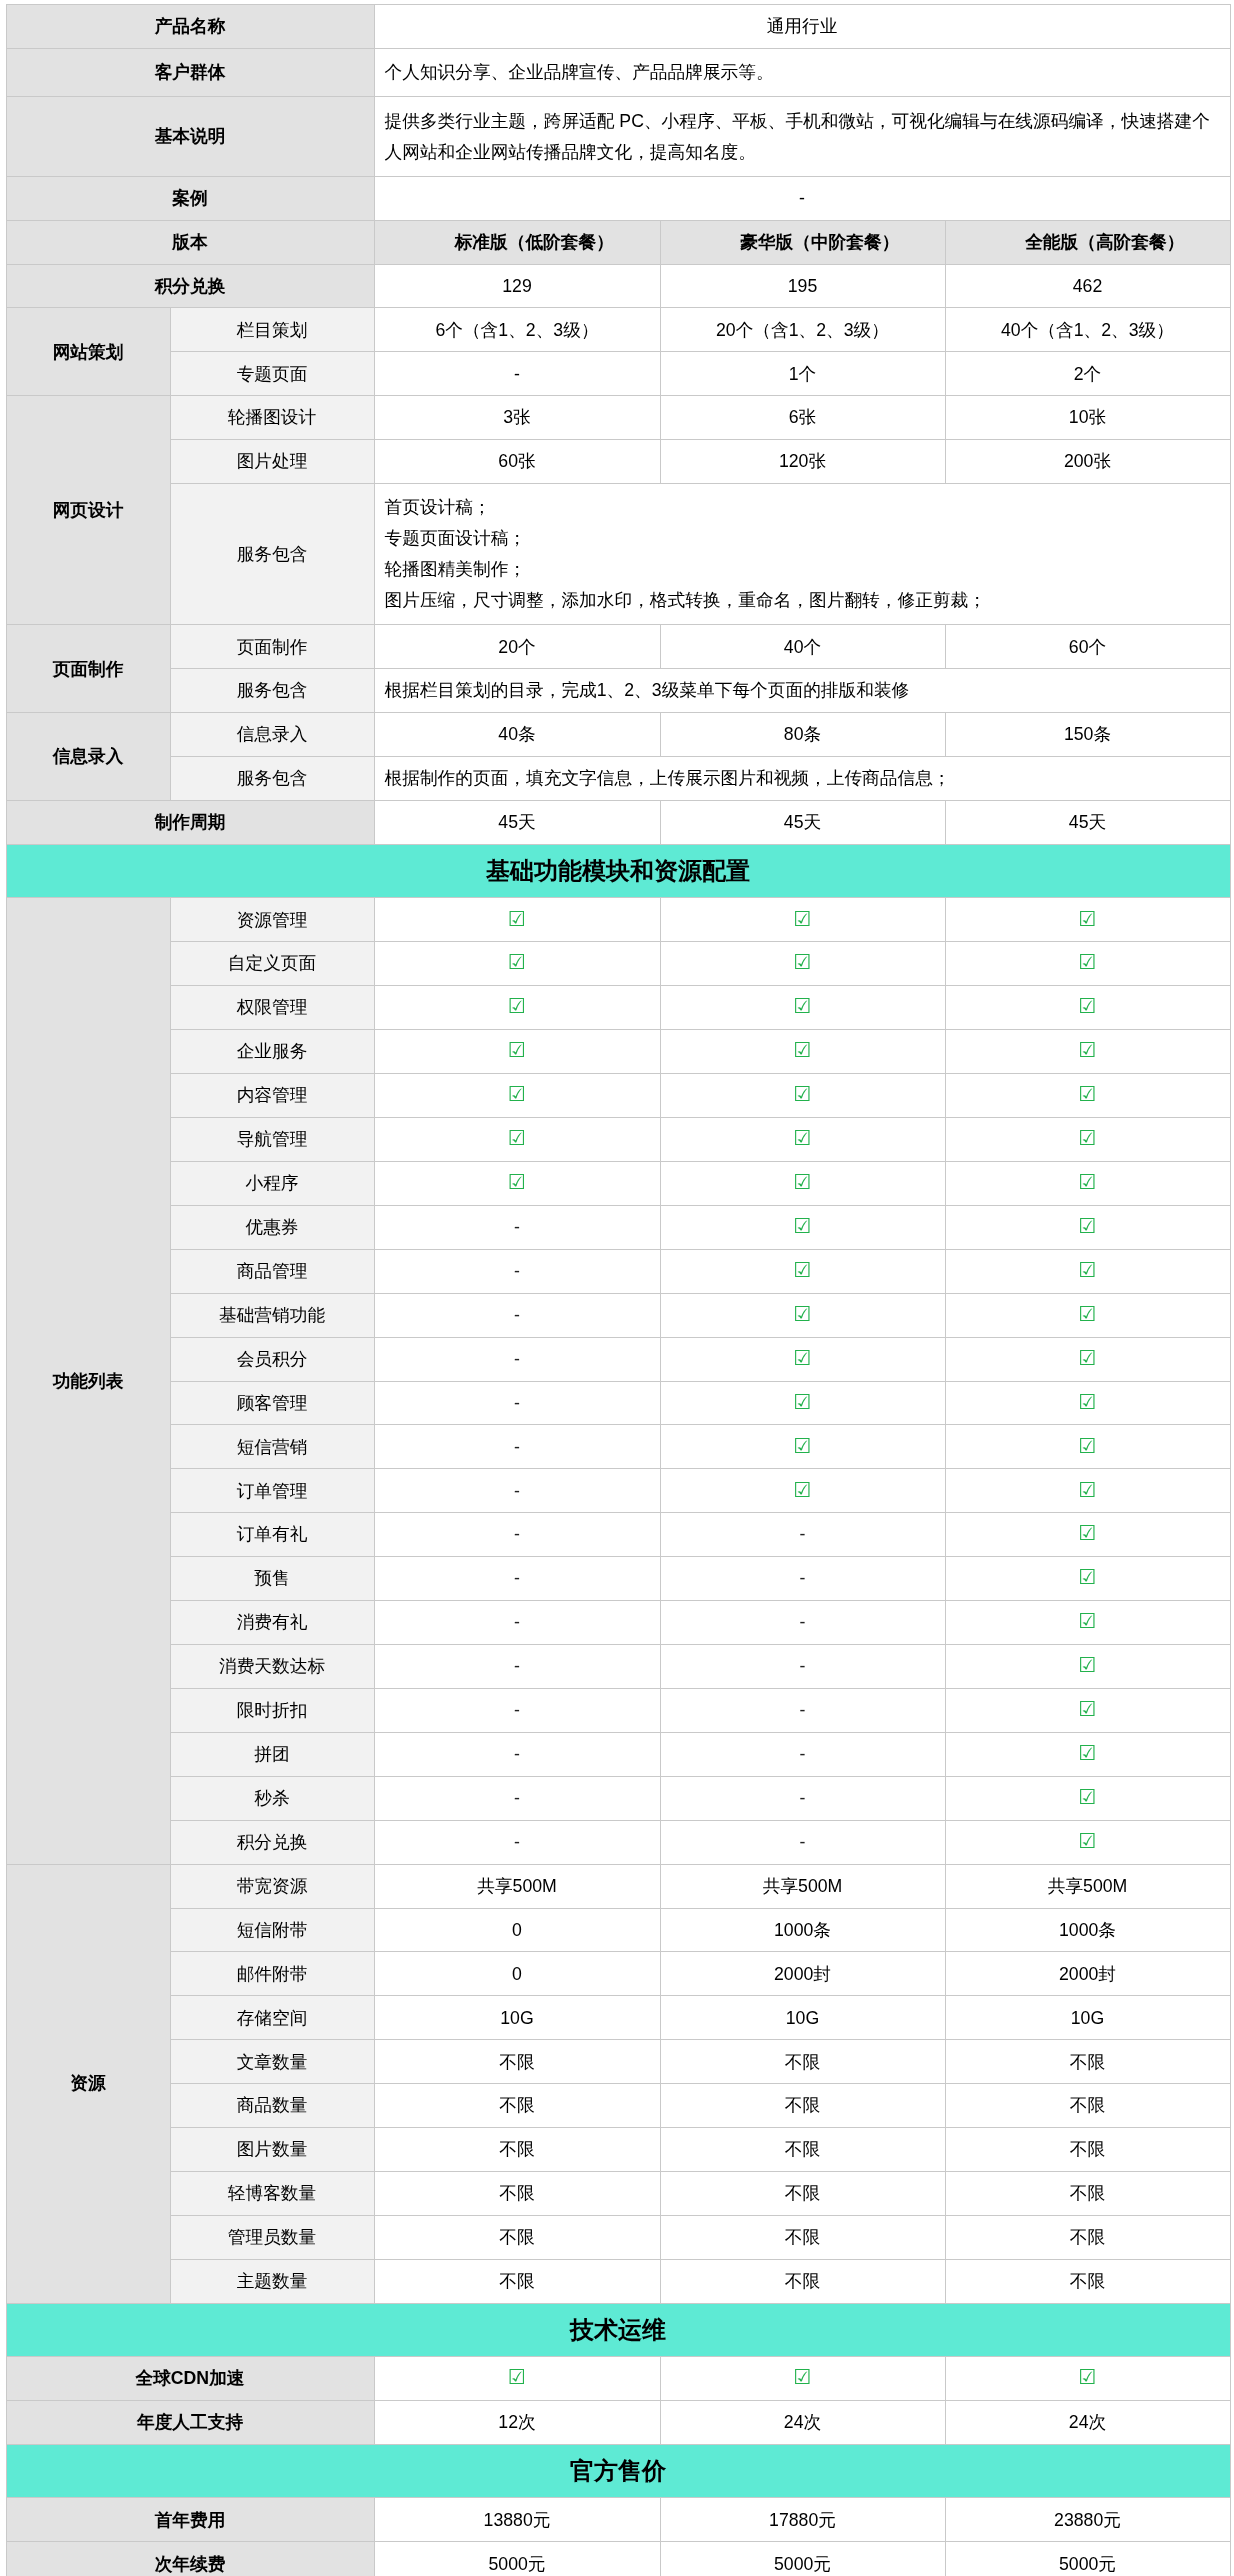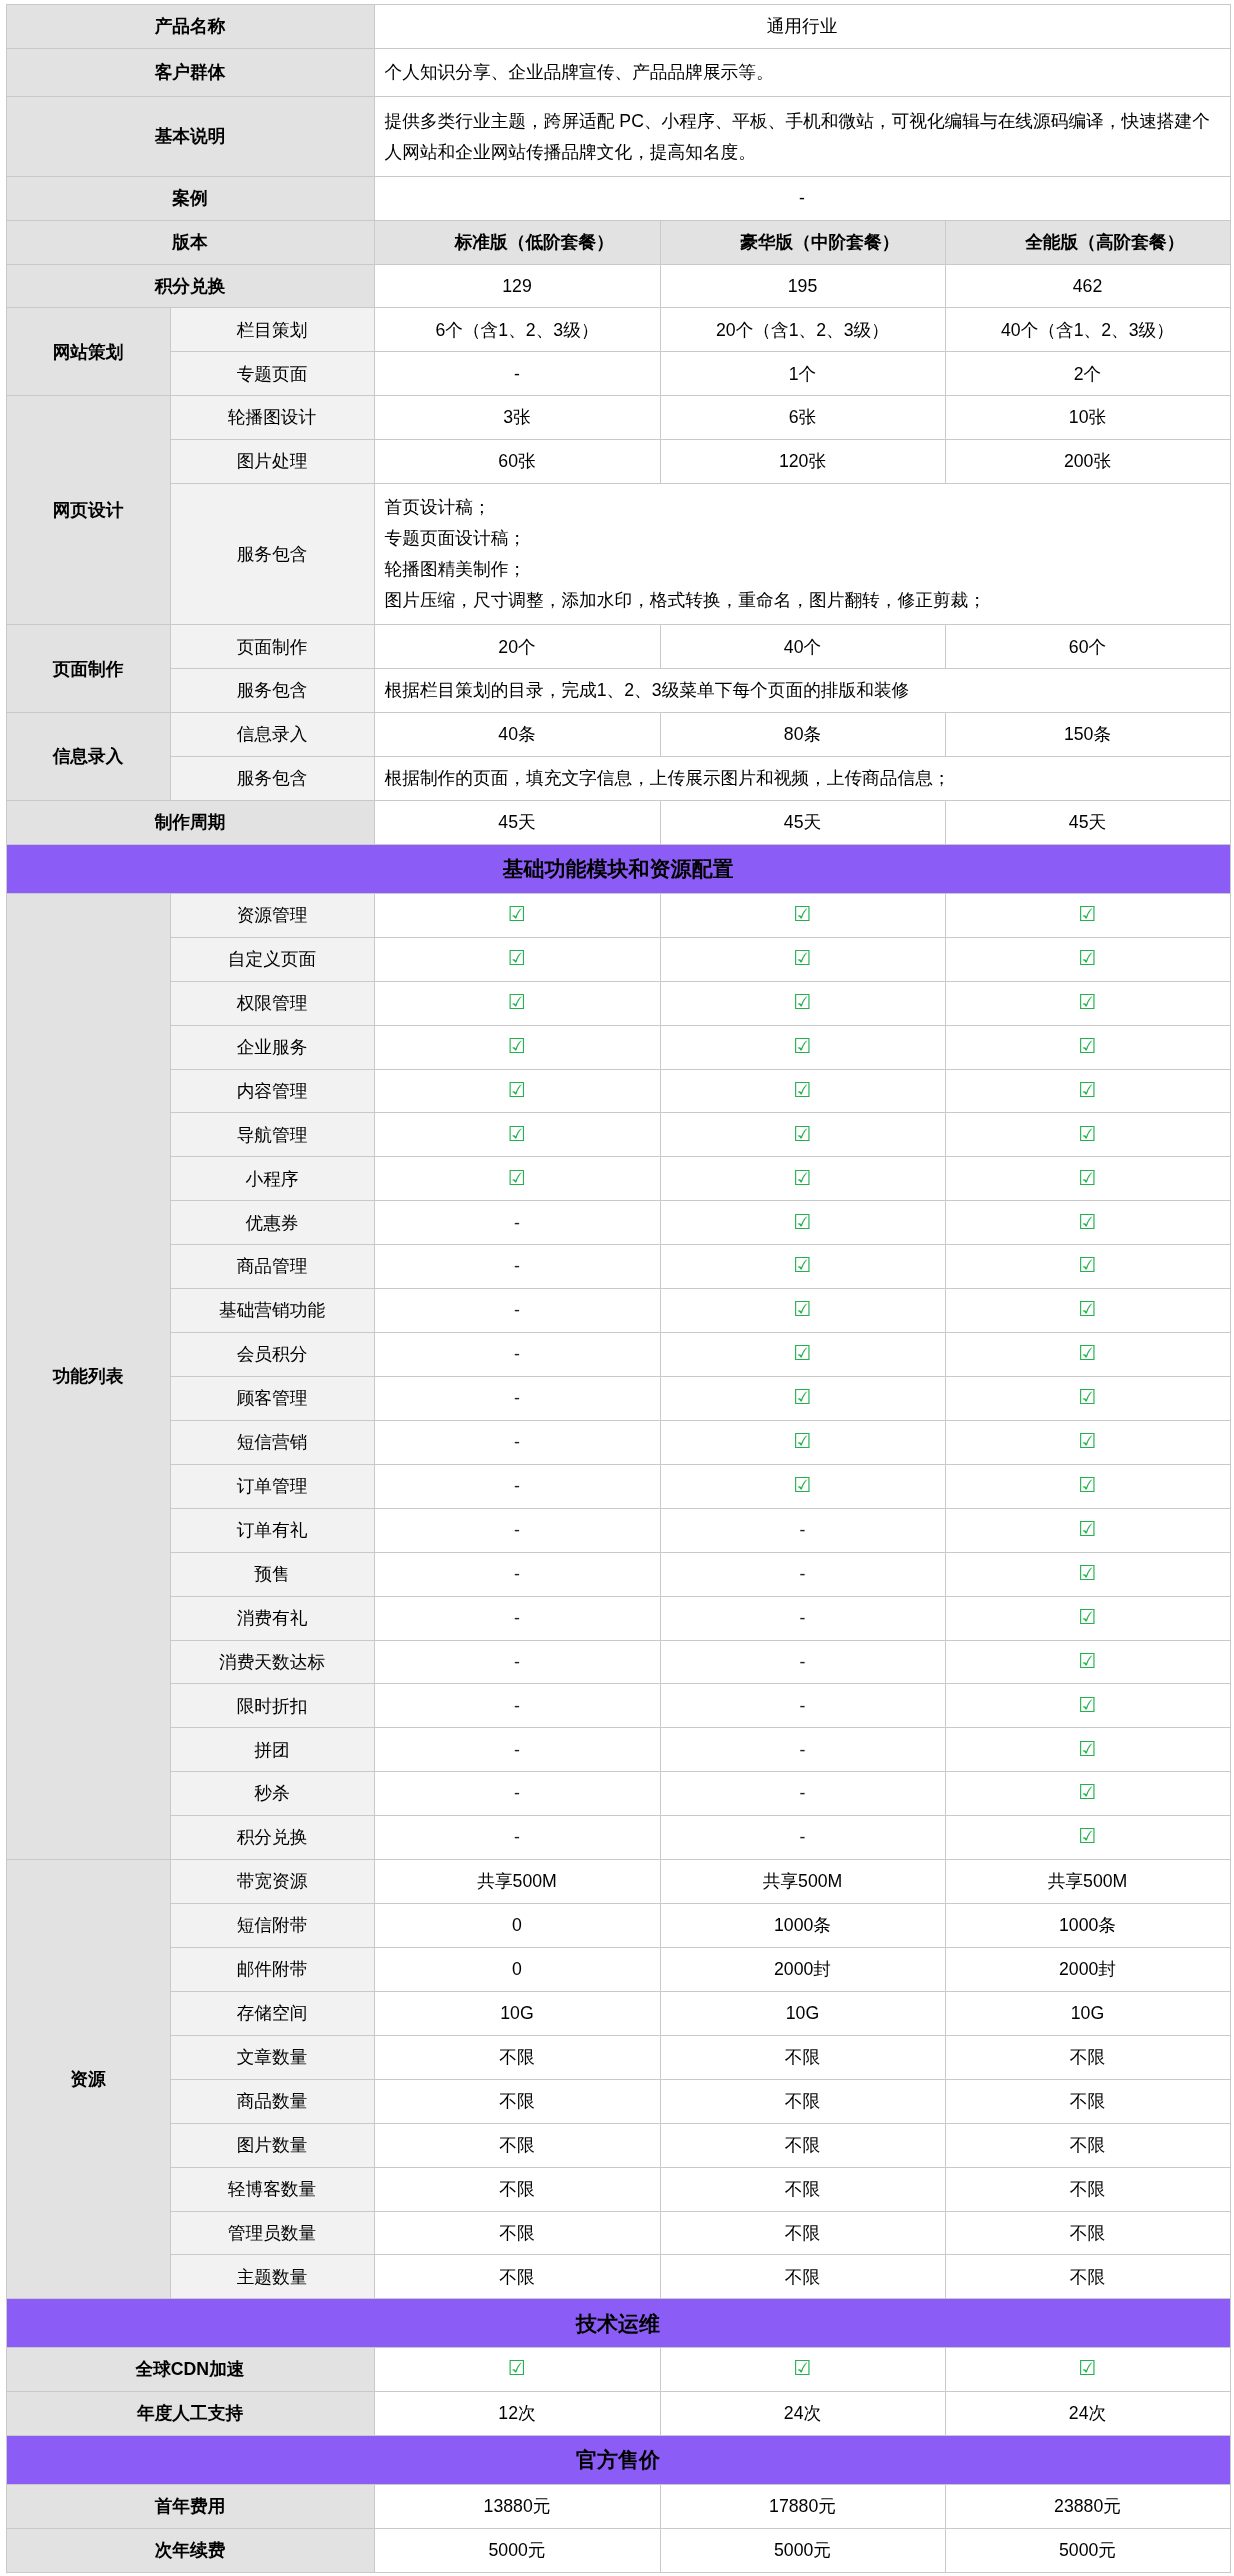--- a/index.html
+++ b/index.html
@@ -5,21 +5,21 @@
   html,body{margin:0;padding:0;background:#ffffff;}
   body{font-family:"Liberation Sans","DejaVu Sans",sans-serif;color:#000;}
   #sheet{width:1176px;box-sizing:border-box;padding:4.1px 5.5px 6.8px 5.5px;}
   table{border-collapse:collapse;width:1224px;table-layout:fixed;}
   td{border:0.7px solid #c9c9c9;text-align:center;vertical-align:middle;font-size:17.7px;padding:8.2px 5.5px;line-height:1.5;}
   .hdr{background:#e2e2e2;font-weight:bold;padding-left:40px;}
   .lbl{background:#e2e2e2;font-weight:bold;}
   .sub{background:#f2f2f2;}
   .white{background:#ffffff;}
   .left{text-align:left;padding-left:10px;}
-  .band{background:#8b5cf6;font-weight:bold;font-size:21px;}
+  .band{background:#5eead4;font-weight:bold;font-size:24px;}
   .chk{color:#22b14c;font-size:20.4px;line-height:1;}
   .dash{color:#222;}
   .desc{line-height:1.75;}
   .c-label{width:75px;}
   .c-sub{width:177px;margin-top:44px;}
 </style>
 </head>
 <body>
 
 <div id="sheet">

